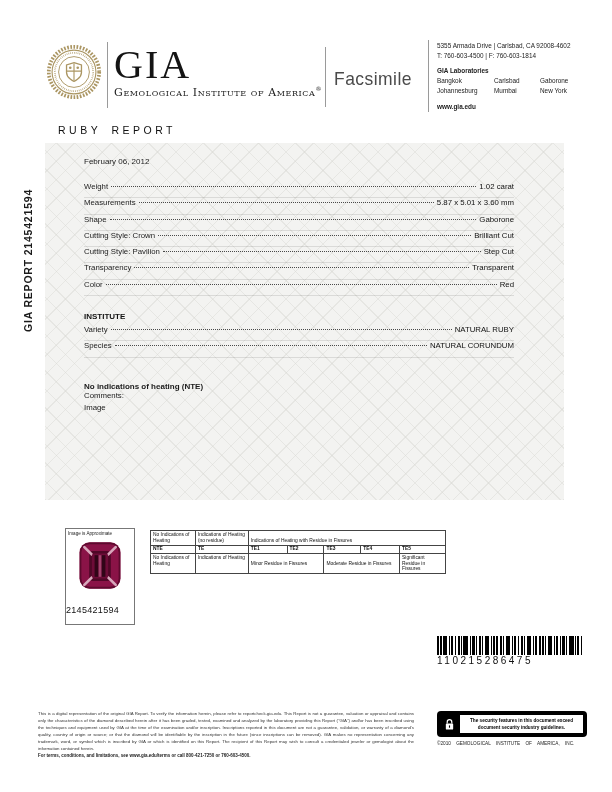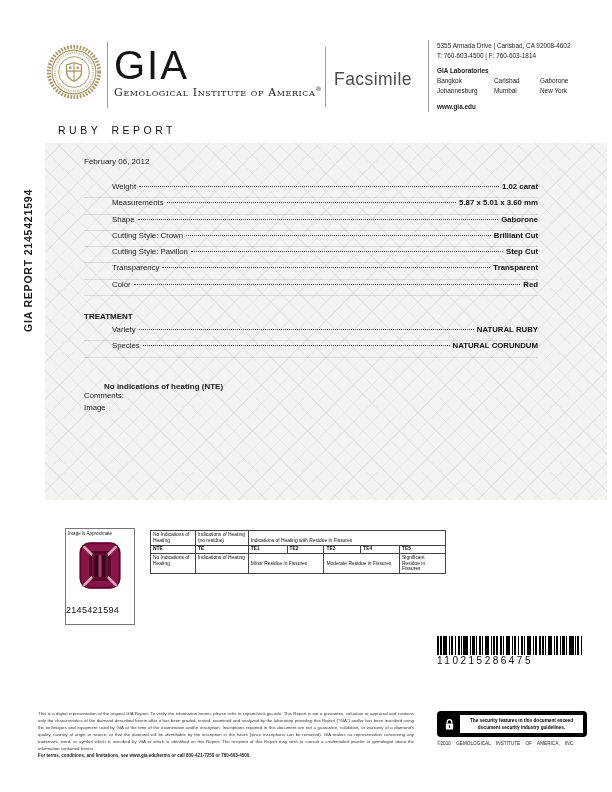--- a/index.html
+++ b/index.html
@@ -10,57 +10,57 @@
     margin:0 auto; overflow:hidden; color:#1a1a1a;
   }
 
   
   .seal { position:absolute; left:46px; top:44px; width:56px; height:56px; }
   .vdiv { position:absolute; width:1px; background:#9a9a9a; }
   .vdiv.d1 { left:107px; top:42px; height:66px; }
   .vdiv.d2 { left:325px; top:47px; height:60px; }
   .vdiv.d3 { left:428px; top:40px; height:72px; }
   .logo-block { position:absolute; left:114px; top:46px; width:210px; }
-  .gia-acronym { font-family:Liberation Sans, sans-serif; font-size:40px; line-height:0.95; letter-spacing:2px; color:#141414; }
+  .gia-acronym { font-family:Liberation Serif, serif; font-size:40px; line-height:0.95; letter-spacing:2px; color:#141414; }
   .gia-sub { font-family:"DejaVu Serif", serif; font-variant:small-caps; font-size:11px; letter-spacing:0.6px; color:#202020; margin-top:1px; white-space:nowrap; }
   .gia-sub .reg { font-size:6px; vertical-align:super; }
   .facsimile { position:absolute; left:334px; top:68px; font-size:19px; color:#4a4a4a; transform:scaleX(0.92); transform-origin:left; letter-spacing:0.5px; }
   .addr { position:absolute; left:437px; top:41px; width:170px; font-size:6.4px; line-height:1.6; color:#222; }
   .addr .labs-title { font-weight:bold; margin-top:4px; }
   .labs-grid { display:grid; grid-template-columns:57px 46px auto; line-height:1.6; }
   .addr .site { font-weight:bold; margin-top:6px; }
 
   
   .report-title { position:absolute; left:58px; top:124px; font-size:10.5px; font-weight:normal; letter-spacing:3.5px; word-spacing:4px; color:#111; }
   .sidebar-vertical {
     position:absolute; left:22px; top:150px; height:182px;
     writing-mode:vertical-rl; transform:rotate(180deg);
     font-size:10.5px; font-weight:bold; letter-spacing:0.8px; color:#1a1a1a;
     display:flex; align-items:center;
   }
 
   
   .panel {
-    position:absolute; left:45px; top:143px; width:562px; height:357px;
+    position:absolute; left:45px; top:143px; width:519px; height:357px;
     background-color:#f3f3f1;
     background-image:
       repeating-linear-gradient(45deg, rgba(215,215,210,0.45) 0 1px, transparent 1px 13px),
       repeating-linear-gradient(-45deg, rgba(215,215,210,0.45) 0 1px, transparent 1px 13px);
-    padding:14px 69px 0 39px;
+    padding:14px 50px 0 39px;
   }
   .date-line { font-size:8px; color:#222; margin-bottom:16px; }
   .drow { display:flex; align-items:baseline; height:16.3px; border-bottom:1px solid rgba(0,0,0,0.10); font-size:7.8px; }
-  .drow .rlabel { white-space:nowrap; color:#222;margin-left:28px; }
+  .drow .rlabel { white-space:nowrap; color:#222; }
   .drow .dots { flex:1; border-bottom:1px dotted #4a4a4a; margin:0 3px; transform:translateY(-2px); }
-  .drow .rvalue { white-space:nowrap; font-weight:bold; color:#111; }
+  .drow .rvalue { white-space:nowrap; font-weight:normal; color:#111; }
   .section-heading { font-size:8px; font-weight:bold; color:#111; }
   .conclusion-block { margin-top:16px; }
   .conclusion-block .section-heading { margin-bottom:4px; }
   .treatment-block { margin-top:24px; }
-  .treatment-value { font-size:8px; font-weight:bold; margin-top:2px;margin-left:20px; }
+  .treatment-value { font-size:8px; font-weight:bold; margin-top:2px; }
   .comments-label { font-size:7.8px; margin-top:0; }
   .comments-value { font-size:7.8px; margin-top:3px; }
 
   
   .image-box { position:absolute; left:65px; top:528px; width:70px; height:97px; border:1px solid #777; background:#fff; }
   .image-caption { font-size:4.6px; color:#222; padding:2px 0 0 2px; }
   .gem-wrap { width:54px; height:56px; margin:2px auto 0 auto; }
   .image-number { text-align:left; font-size:9px; color:#111; margin-top:11px; letter-spacing:0.3px; }
 
   table.scale-table { position:absolute; left:150px; top:530px; width:296px; border-collapse:collapse; font-size:4.9px; line-height:1.2; color:#111; }
@@ -162,21 +162,21 @@
         <span class="dots"></span>
         <span class="rvalue">Transparent</span>
     </div>
     <div class="drow">
       <span class="rlabel">Color</span>
         <span class="dots"></span>
         <span class="rvalue">Red</span>
     </div>
 
     <div class="conclusion-block">
-      <div class="section-heading">TREATMENT</div>
+      <div class="section-heading">INSTITUTE</div>
       <div class="drow">
         <span class="rlabel">Variety</span>
           <span class="dots"></span>
           <span class="rvalue">NATURAL RUBY</span>
       </div>
       <div class="drow">
         <span class="rlabel">Species</span>
           <span class="dots"></span>
           <span class="rvalue">NATURAL CORUNDUM</span>
       </div>

